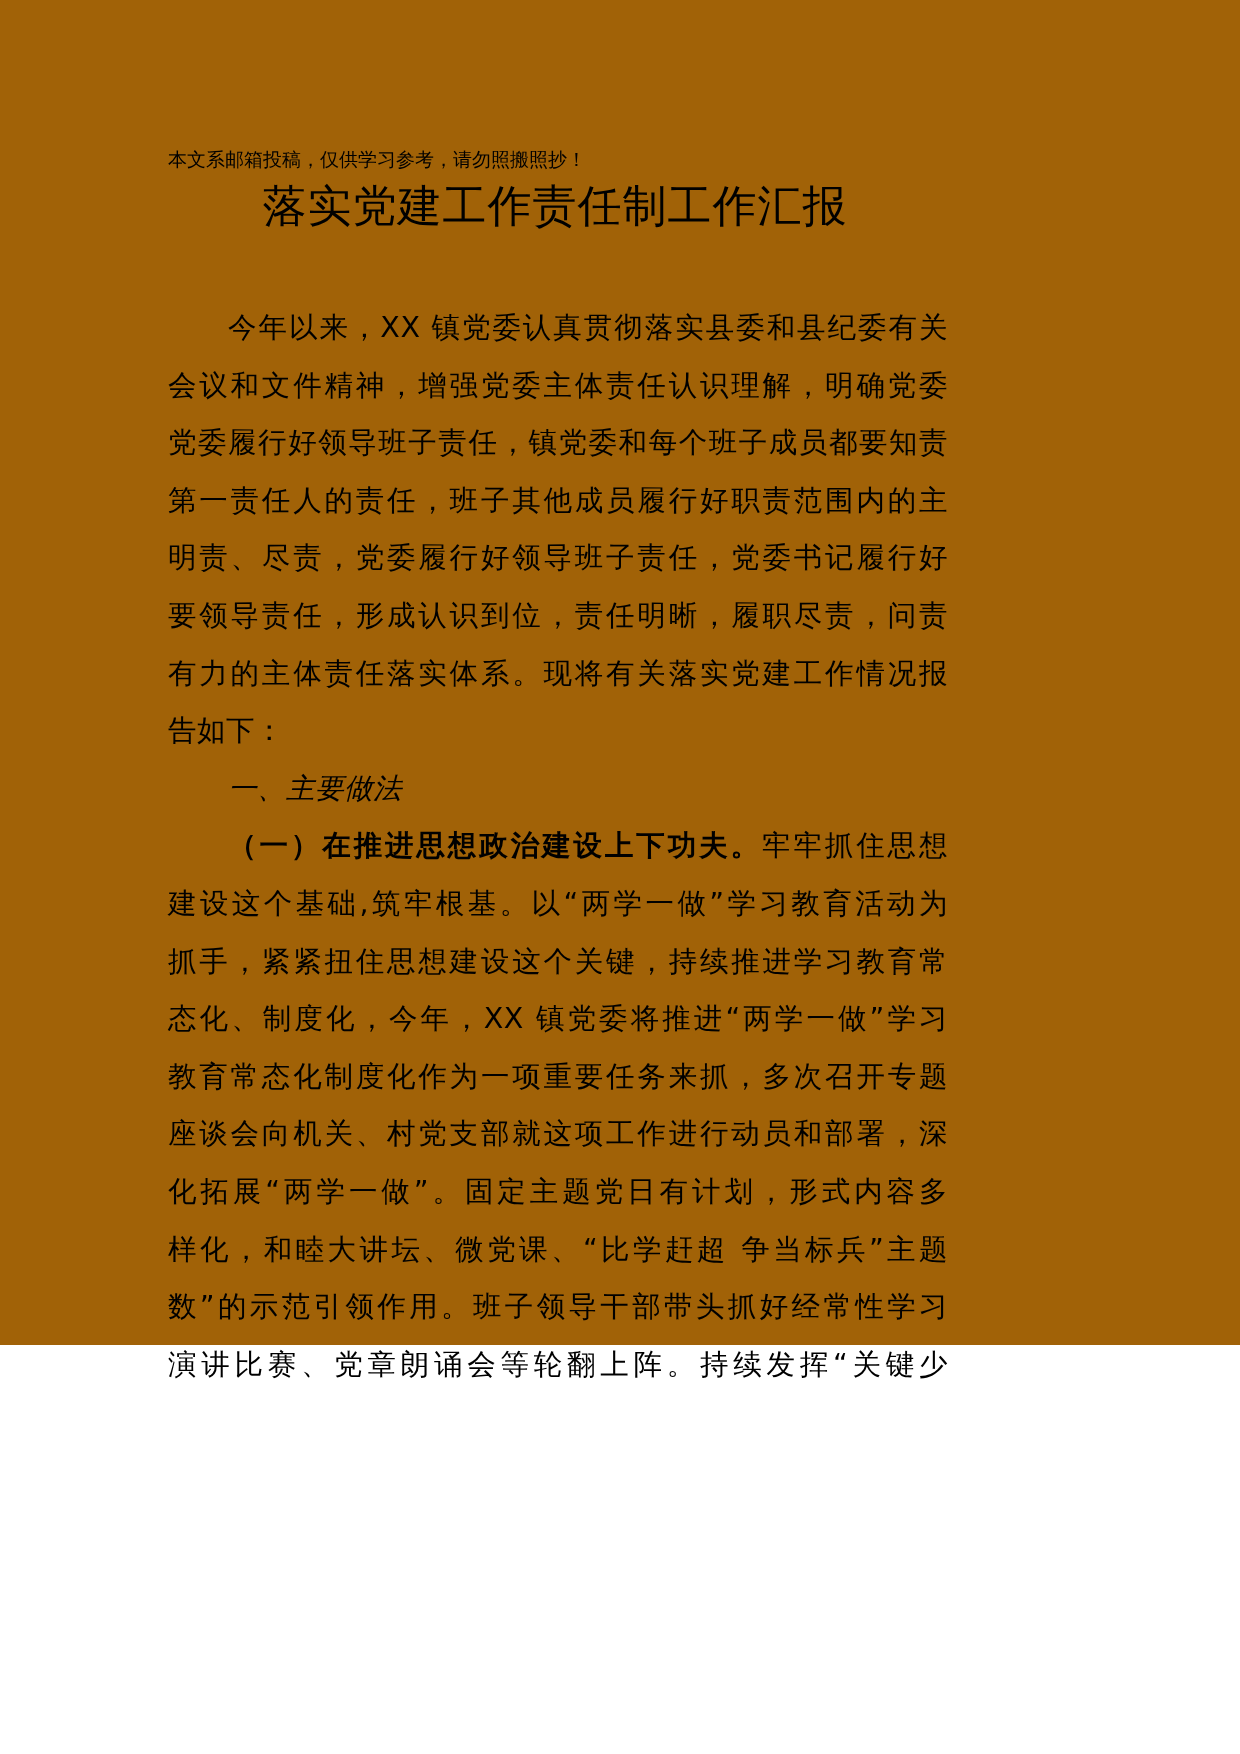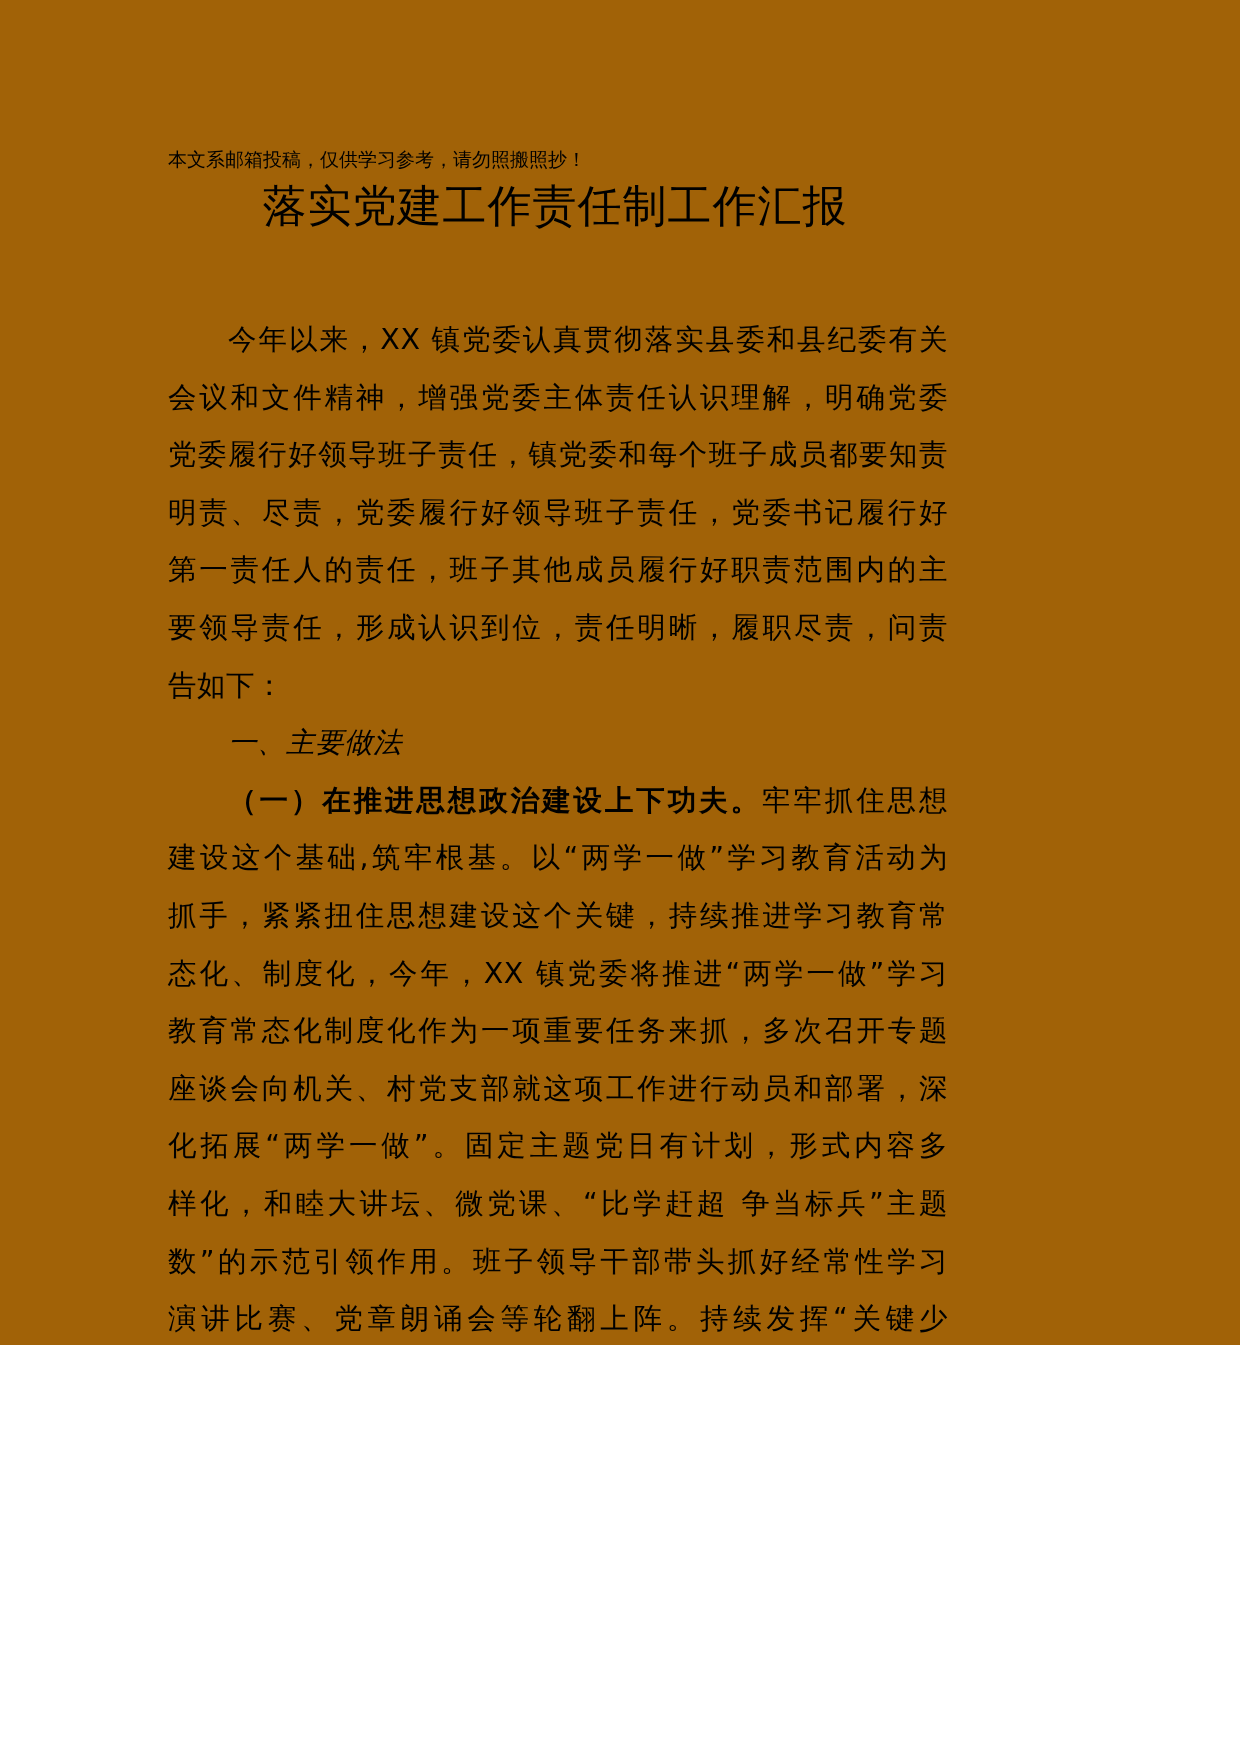--- a/index.html
+++ b/index.html
@@ -39,21 +39,21 @@
       top: 176px;
       text-align: center;
       font-size: 44px;
       line-height: 60px;
       white-space: nowrap;
       letter-spacing: 1px;
     }
     .body-lines {
       position: absolute;
       left: 168px;
-      top: 316px;
+      top: 304px;
       width: 780px;
     }
     .line {
       height: 57.6px;
       font-size: 28.5px;
       line-height: 48px;
       white-space: nowrap;
       text-align: justify;
       text-align-last: justify;
       letter-spacing: 0.5px;
@@ -83,23 +83,24 @@
 
   <div class="notice">本文系邮箱投稿，仅供学习参考，请勿照搬照抄！</div>
 
   <div class="title">落实党建工作责任制工作汇报</div>
 
   <div class="body-lines">
 
     <div class="line indent">今年以来，XX 镇党委认真贯彻落实县委和县纪委有关</div>
     <div class="line">会议和文件精神，增强党委主体责任认识理解，明确党委</div>
     <div class="line">党委履行好领导班子责任，镇党委和每个班子成员都要知责</div>
+    <div class="line">第一责任人的责任，班子其他成员履行好职责范围内的主</div>
     <div class="line">明责、尽责，党委履行好领导班子责任，党委书记履行好</div>
-    <div class="line">第一责任人的责任，班子其他成员履行好职责范围内的主</div>
     <div class="line">要领导责任，形成认识到位，责任明晰，履职尽责，问责</div>
+    <div class="line">有力的主体责任落实体系。现将有关落实党建工作情况报</div>
     <div class="line last">告如下：</div>
 
     <div class="line heading">一、主要做法</div>
 
     <div class="line sub"><span class="bold">（一）在推进思想政治建设上下功夫。</span><span>牢牢抓住思想</span></div>
     <div class="line">建设这个基础,筑牢根基。以“两学一做”学习教育活动为</div>
     <div class="line">抓手，紧紧扭住思想建设这个关键，持续推进学习教育常</div>
     <div class="line">态化、制度化，今年，XX 镇党委将推进“两学一做”学习</div>
     <div class="line">教育常态化制度化作为一项重要任务来抓，多次召开专题</div>
     <div class="line">座谈会向机关、村党支部就这项工作进行动员和部署，深</div>

